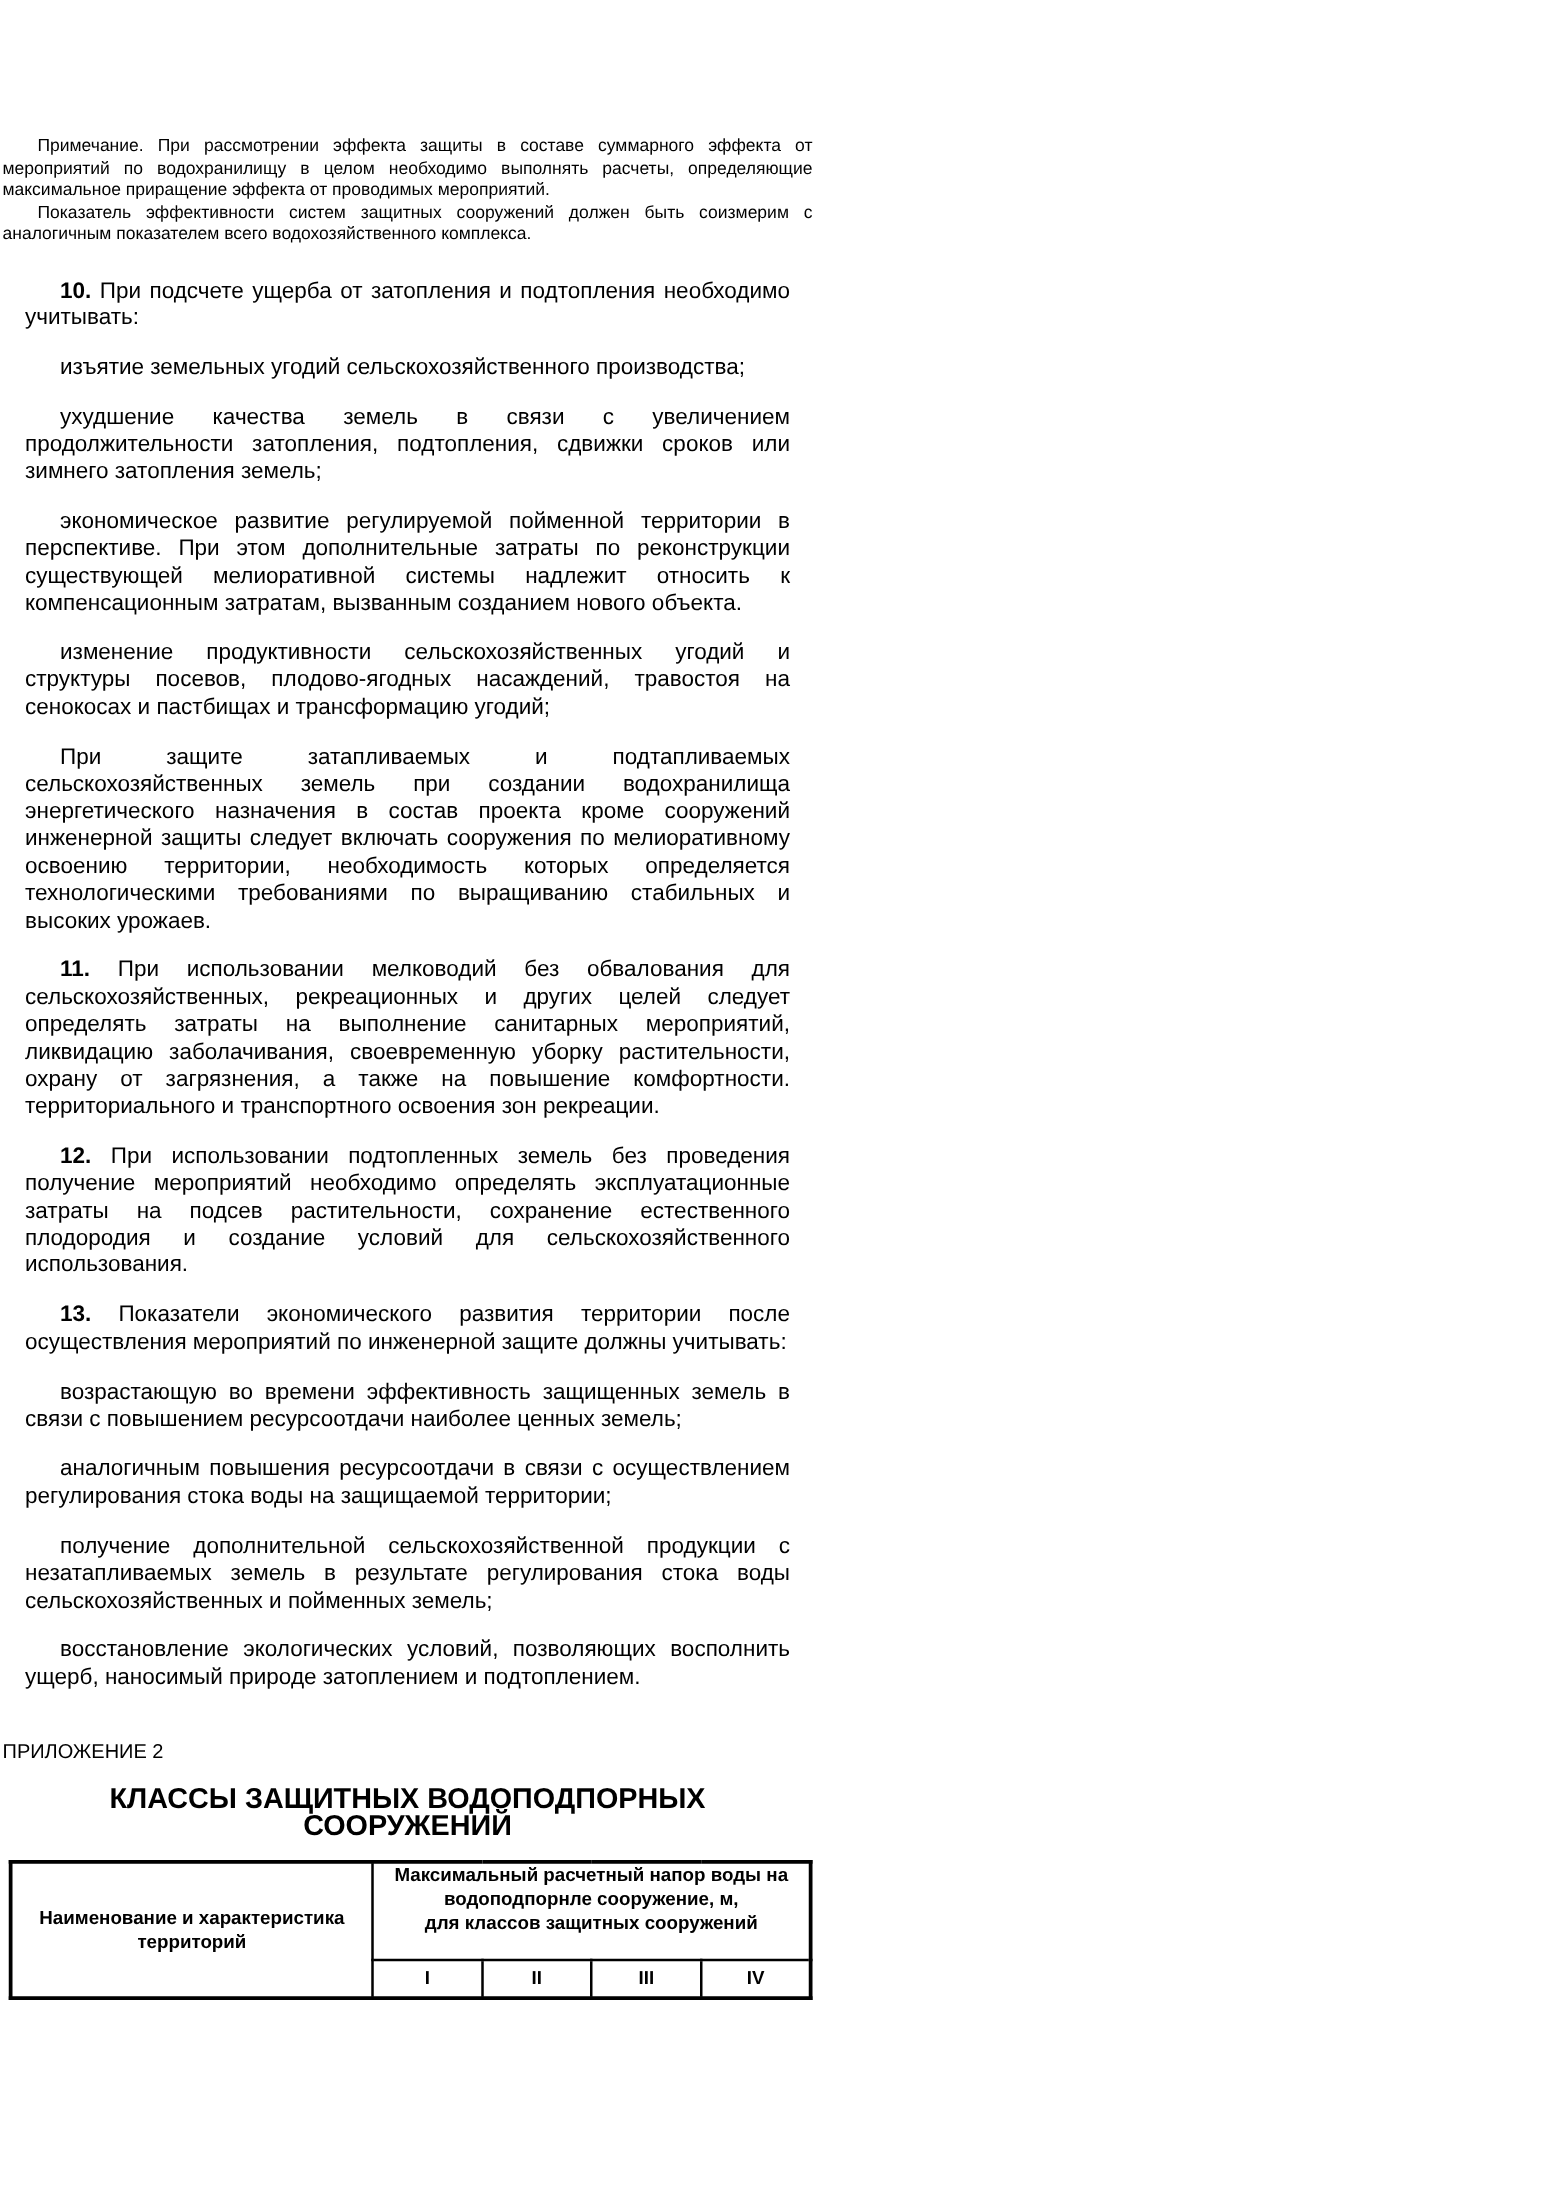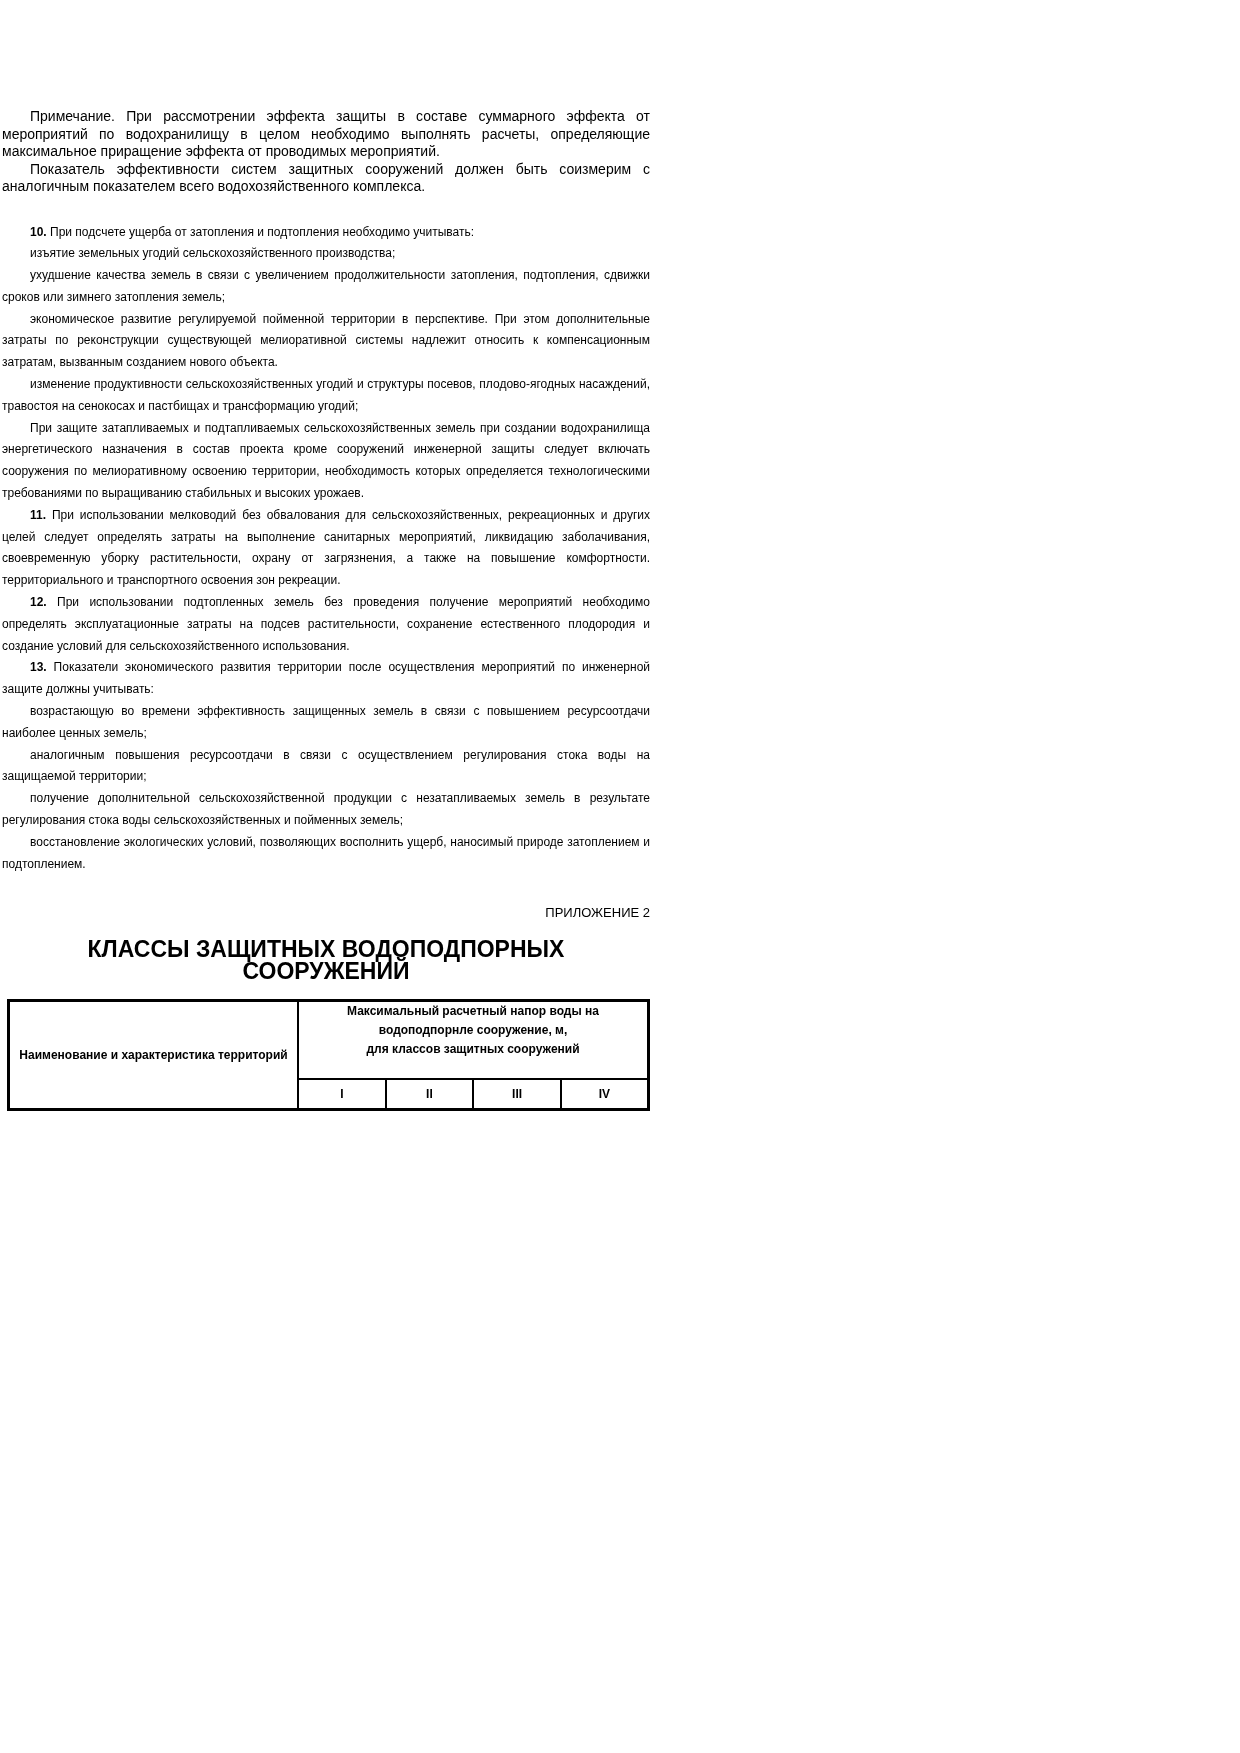--- a/index.html
+++ b/index.html
@@ -17,53 +17,52 @@
   }
   .note p {
     margin: 0;
     font-size: 14px;
     line-height: 17.5px;
     text-align: justify;
     text-indent: 28px;
   }
   .body-text { margin-top: 26px; }
   .body-text p {
-    margin: 0;
-    font-size: 12px;
+    margin: 18px;
+    font-size: 18px;
     line-height: 21.8px;
     text-align: justify;
     text-indent: 28px;
   }
   .body-text b.pnum { font-weight: bold; }
   .appendix {
-    margin-top: 27px;
-    font-size: 13px;
+    margin-top: 38px;
+    font-size: 16px;
     line-height: 21px;
-    text-align: right;
   }
   .appendix p { margin: 0; }
   .app-sub { font-style: italic; }
   .doc-heading {
     margin: 15px 0 0 0;
     font-size: 23px;
     line-height: 22px;
     font-weight: bold;
     text-align: center;
   }
   table.classes {
     border-collapse: collapse;
     table-layout: fixed;
     width: 643px;
     margin: 17px 0 0 5px;
     border: 3px solid #000;
   }
   table.classes td {
     border: 2px solid #000;
     font-weight: bold;
-    font-size: 12px;
+    font-size: 15px;
     text-align: center;
     padding: 0;
   }
   td.c1 {
     width: 287px;
     vertical-align: middle;
     line-height: 19px;
     padding: 0 14px 18px 14px;
   }
   td.c2 {

